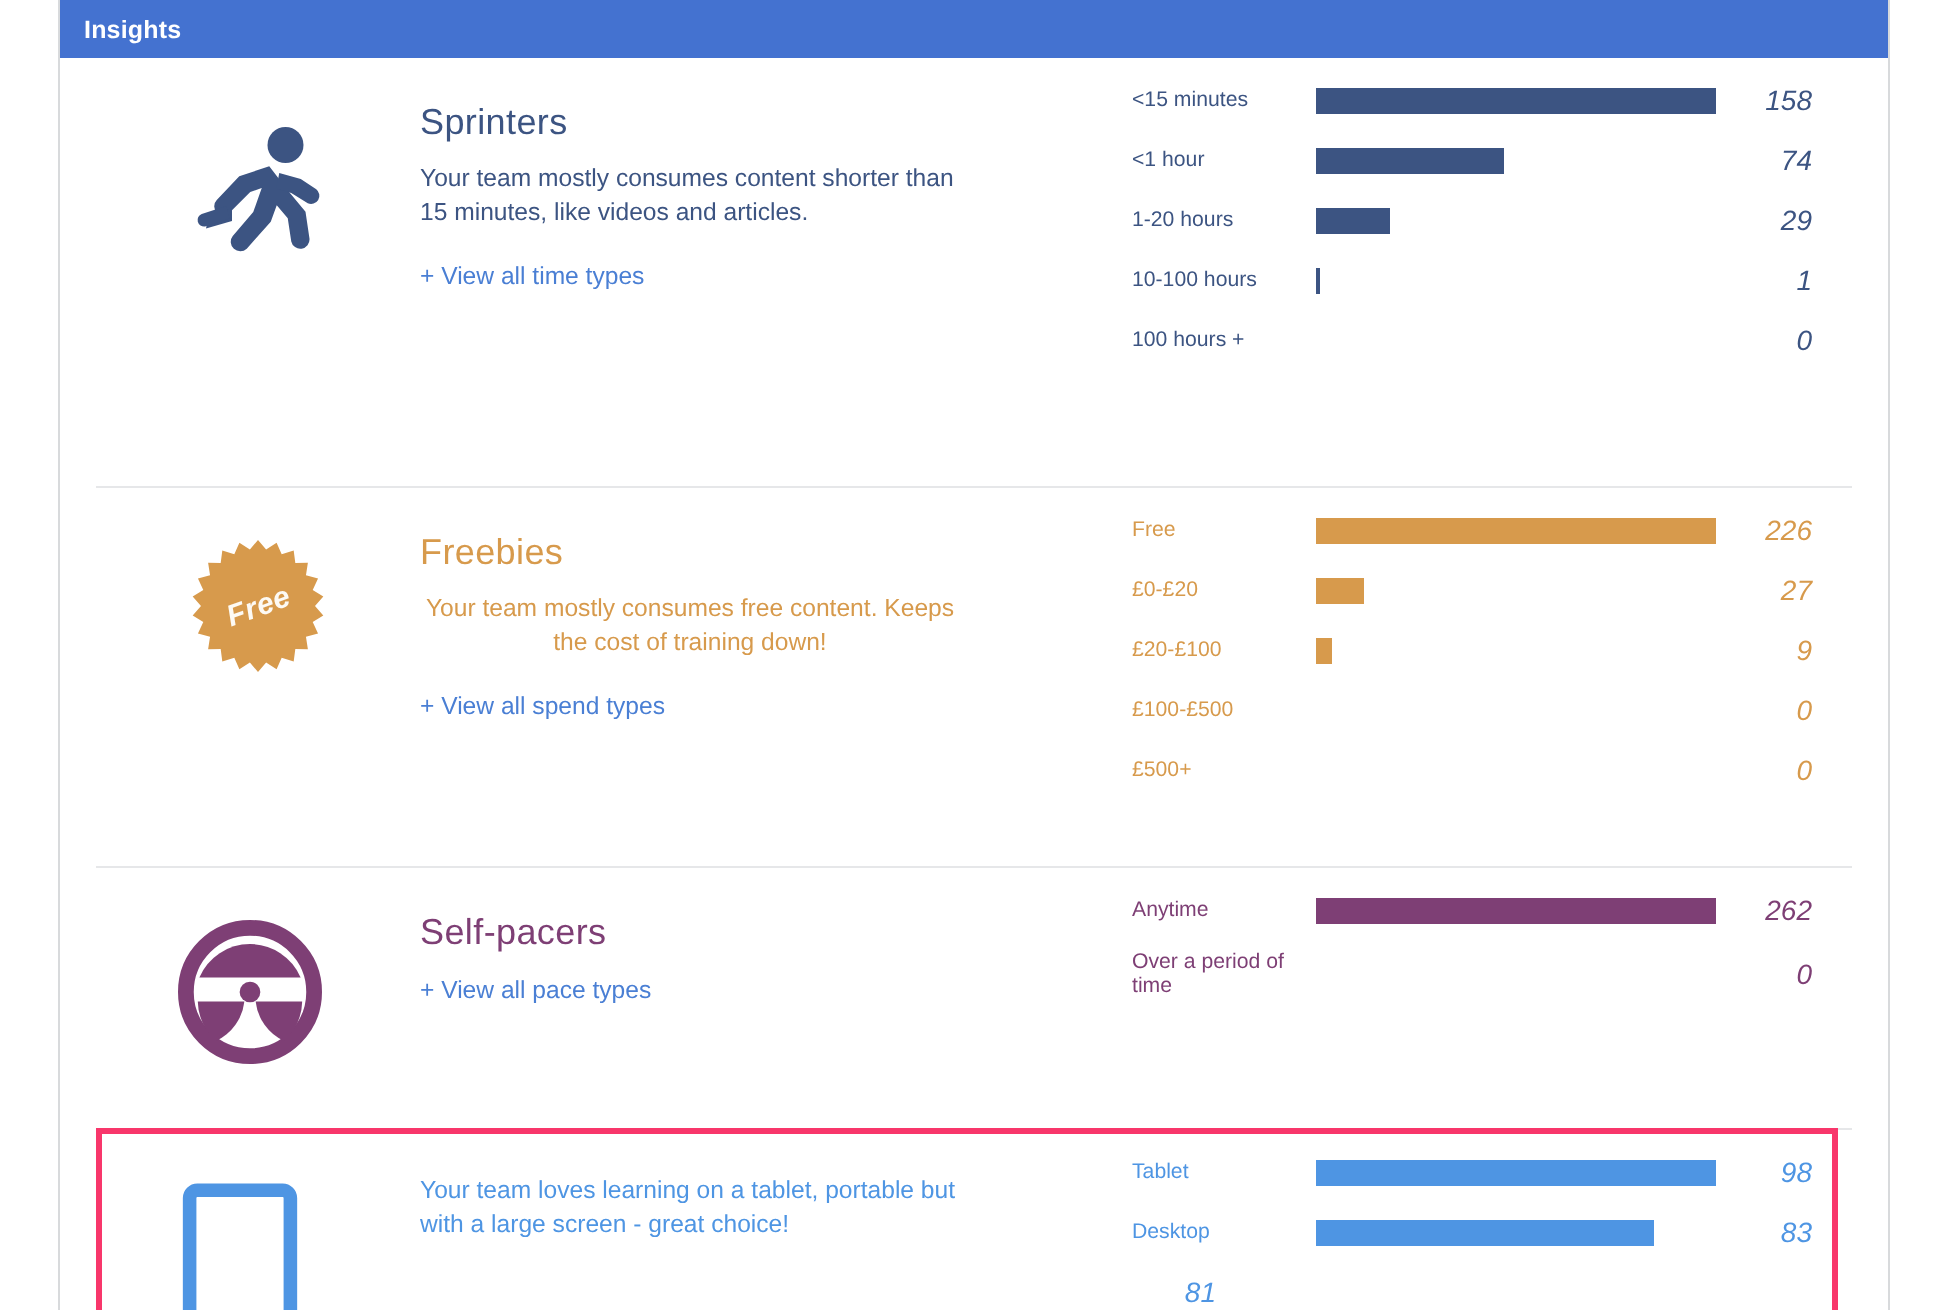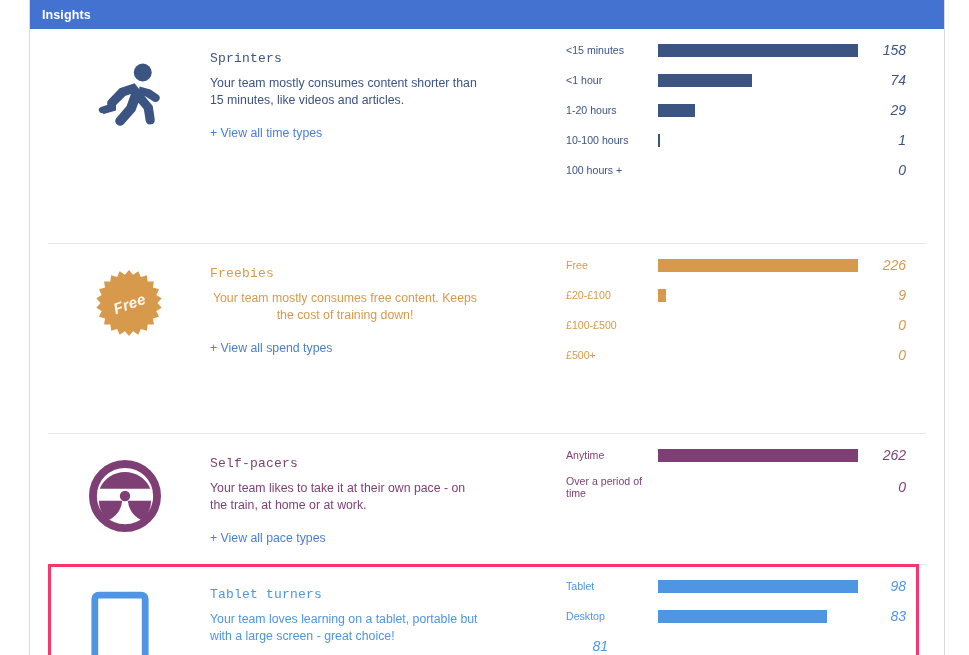--- a/index.html
+++ b/index.html
@@ -67,25 +67,24 @@
     flex: 0 0 342px;
     width: 342px;
     padding-top: 22px;
   }
   .col-chart {
     flex: 1 1 auto;
     padding-top: 6px;
     padding-left: 14px;
   }
   .sec-title {
-    font-size: 13px;
+    font-size: 18px;
     font-weight: normal;
     letter-spacing: .2px;
     margin-bottom: 9px;
-    font-family: Liberation Mono, monospace;
   }
   .sec-desc {
     font-size: 12.3px;
     line-height: 17px;
     max-width: 270px;
     margin-bottom: 14px;
   }
   .sec-link {
     font-size: 12.3px;
     color: #4a7fd4;
@@ -229,20 +228,27 @@
             </div>
             <div class="col-text"><div class="sec-title" style="color: rgb(215, 154, 76);">Freebies</div><div class="sec-desc" style="color: rgb(215, 154, 76); text-align: center;">Your team mostly consumes free content. Keeps the cost of training down!</div><a class="sec-link">+ View all spend types</a></div>
             <div class="col-chart">
               <div class="chart">
                 <div class="row">
                   <div class="row-label" style="color: rgb(215, 154, 76);">Free</div>
                   <div class="bar-track">
                     <div class="bar" style="background: rgb(215, 154, 76); width: 200px;"></div>
                   </div>
                   <div class="row-value" style="color: rgb(215, 154, 76);">226</div>
+                </div>
+                <div class="row">
+                  <div class="row-label" style="color: rgb(215, 154, 76);">£0-£20</div>
+                  <div class="bar-track">
+                    <div class="bar" style="background: rgb(215, 154, 76); width: 23.8938px;"></div>
+                  </div>
+                  <div class="row-value" style="color: rgb(215, 154, 76);">27</div>
                 </div>
                 <div class="row">
                   <div class="row-label" style="color: rgb(215, 154, 76);">£20-£100</div>
                   <div class="bar-track">
                     <div class="bar" style="background: rgb(215, 154, 76); width: 7.9646px;"></div>
                   </div>
                   <div class="row-value" style="color: rgb(215, 154, 76);">9</div>
                 </div>
                 <div class="row">
                   <div class="row-label" style="color: rgb(215, 154, 76);">£100-£500</div>
@@ -266,21 +272,21 @@
           <div class="section-inner" style="height: 100%;">
             <div class="col-icon">
               <span class="icon-wrap"><svg viewBox="0 0 64 64" width="72" height="72" aria-hidden="true">
                   <circle cx="32" cy="32" r="28.5" fill="none" stroke="#7e3f75" stroke-width="7"></circle>
                   <circle cx="32" cy="32" r="4.6" fill="#7e3f75"></circle>
                   <path d="M9.5 25.5 a24.5 24.5 0 0 1 45 0 z" fill="#7e3f75"></path>
                   <path d="M29.5 36.2 a22 22 0 0 1 -12.5 17.5 a24 24 0 0 1 -8.2 -17.5 z" fill="#7e3f75"></path>
                   <path d="M34.5 36.2 a22 22 0 0 0 12.5 17.5 a24 24 0 0 0 8.2 -17.5 z" fill="#7e3f75"></path>
                 </svg></span>
             </div>
-            <div class="col-text"><div class="sec-title" style="color: rgb(126, 63, 117);">Self-pacers</div><div class="sec-desc" style="color: rgb(126, 63, 117);">Your team likes to take it at their own pace - on the train, at home or at work.</div><a class="sec-link">+ View all pace types</a></div>
+            <div class="col-text"><div class="sec-title" style="color: rgb(126, 63, 117);">Self-pacers</div><a class="sec-link">+ View all pace types</a></div>
             <div class="col-chart">
               <div class="chart">
                 <div class="row">
                   <div class="row-label" style="color: rgb(126, 63, 117);">Anytime</div>
                   <div class="bar-track">
                     <div class="bar" style="background: rgb(126, 63, 117); width: 200px;"></div>
                   </div>
                   <div class="row-value" style="color: rgb(126, 63, 117);">262</div>
                 </div>
                 <div class="row" style="height: 34px;">
@@ -296,21 +302,20 @@
         </div>
         <div class="section" style="height: 134px;">
           <div class="section-inner" style="height: 100%;">
             <div class="col-icon">
               <span class="icon-wrap"><svg viewBox="0 0 64 80" width="62" height="78" aria-hidden="true">
                   <rect x="6" y="4" width="52" height="72" rx="4" ry="4" fill="none" stroke="#4e95e3" stroke-width="7"></rect>
                   <rect x="28" y="66" width="7" height="5" fill="#4e95e3"></rect>
                 </svg></span>
             </div>
             <div class="col-text">
-              <div class="sec-title" style="color: rgb(78, 149, 227);">Tablet turners</div>
               <div class="sec-desc" style="color: rgb(78, 149, 227);">Your team loves learning on a tablet, portable but with a large screen - great choice!</div>
             </div>
             <div class="col-chart">
               <div class="chart">
                 <div class="row">
                   <div class="row-label" style="color: rgb(78, 149, 227);">Tablet</div>
                   <div class="bar-track">
                     <div class="bar" style="background: rgb(78, 149, 227); width: 200px;"></div>
                   </div>
                   <div class="row-value" style="color: rgb(78, 149, 227);">98</div>

